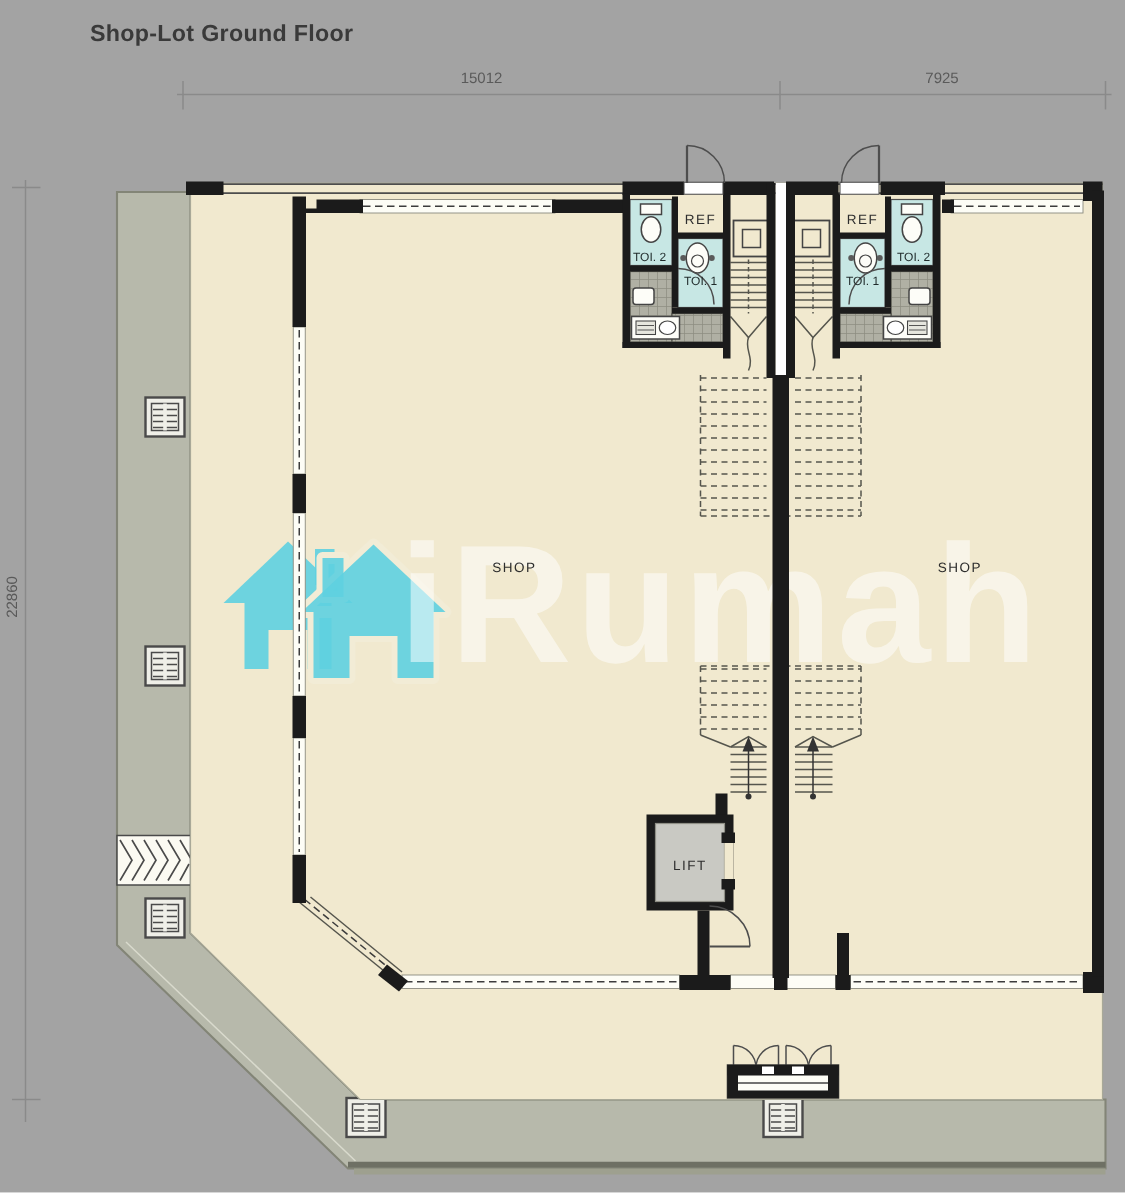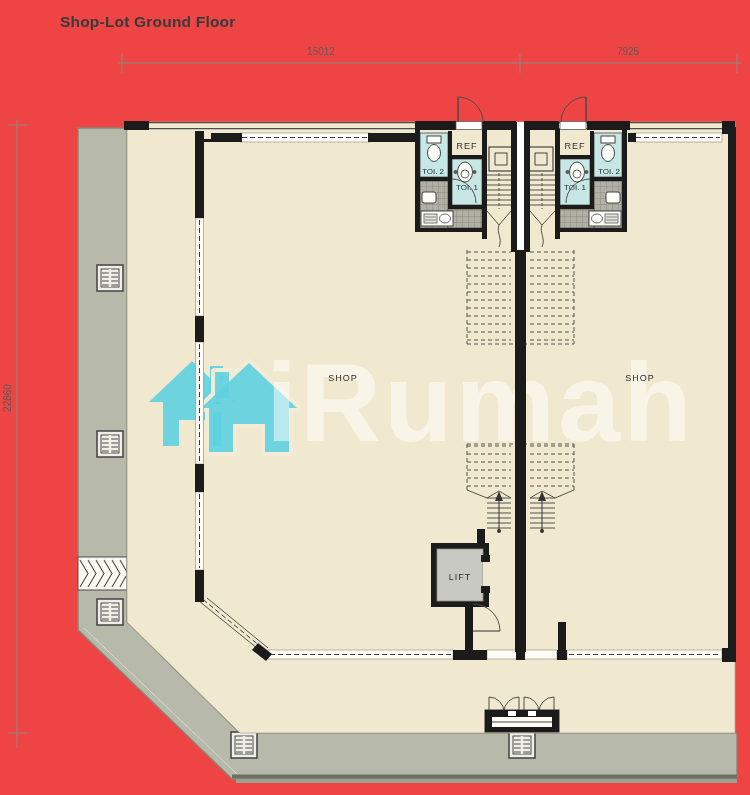--- a/index.html
+++ b/index.html
@@ -1,16 +1,16 @@
 <!DOCTYPE html>
 <html><head>
 <meta charset="utf-8">
 <style>
   html,body{margin:0;padding:0;background:#ffffff;}
-  .stage{position:relative;width:750px;height:795px;background:#ef4444;overflow:hidden;
+  .stage{position:relative;width:750px;height:795px;background:#a3a3a3;overflow:hidden;
          font-family:"Liberation Sans", sans-serif;}
   svg{position:absolute;left:0;top:0;}
   text{font-family:"Liberation Sans","DejaVu Sans",sans-serif;}
   .dimtxt{fill:#5a5a5a;font-size:10px;}
   .roomtxt{fill:#2e2e2e;font-size:9px;letter-spacing:1px;}
   .smalltxt{fill:#1f2a2a;font-size:8px;}
   .titletxt{fill:#3a3a3a;font-size:15.5px;font-weight:bold;letter-spacing:0.2px;}
   .wm-text{fill:#ffffff;fill-opacity:0.52;font-weight:bold;font-size:112px;letter-spacing:3px;}
 </style>
 </head>

